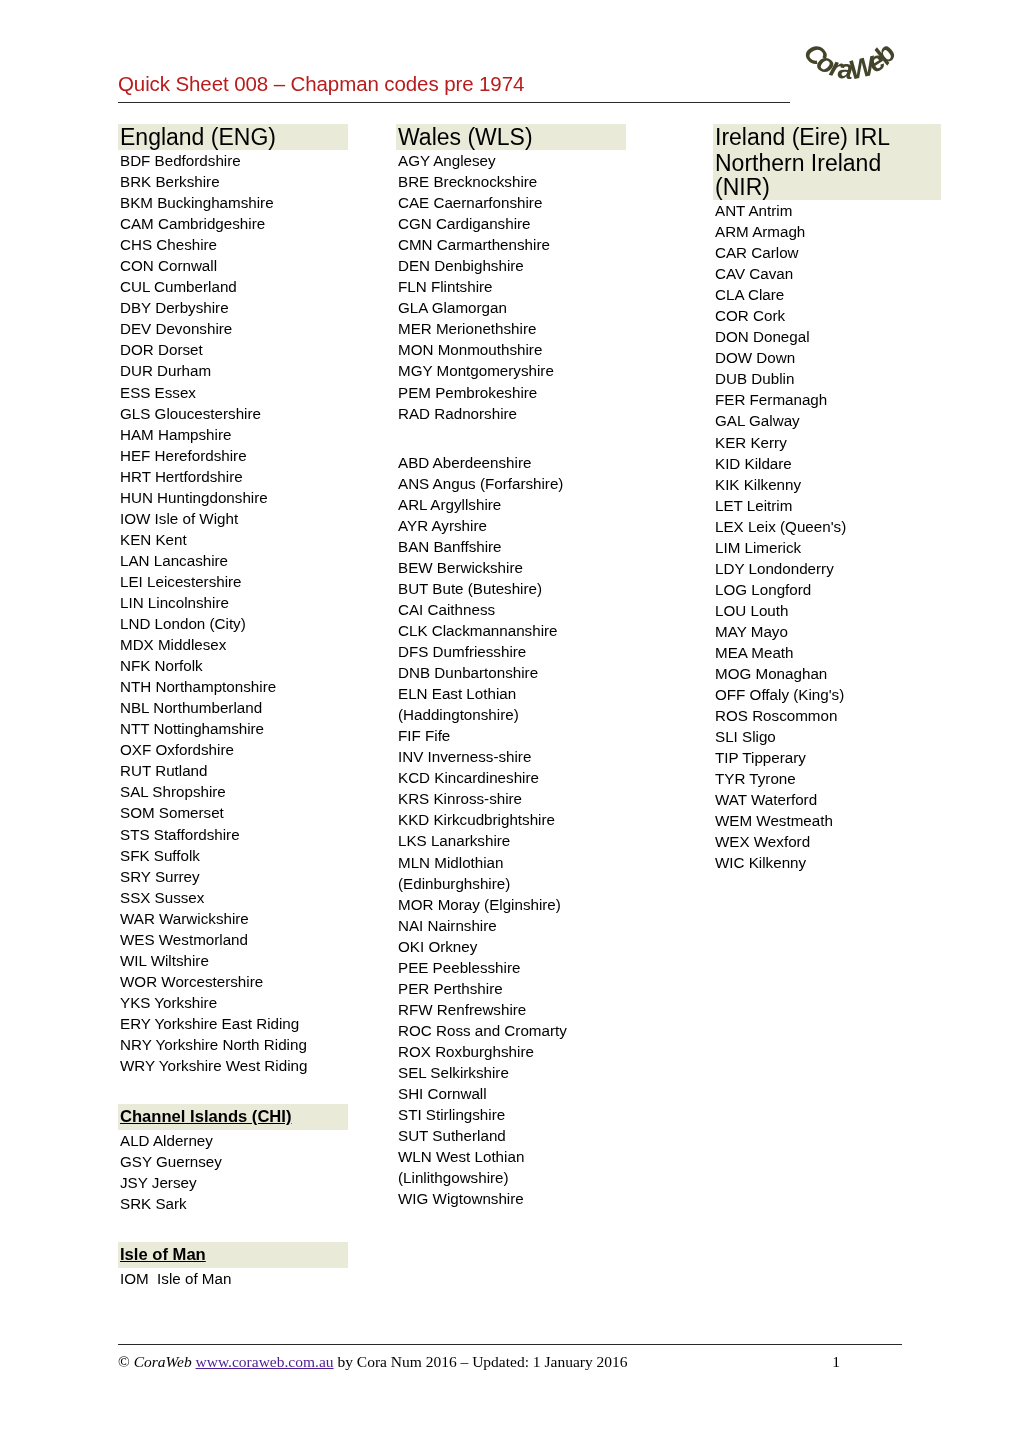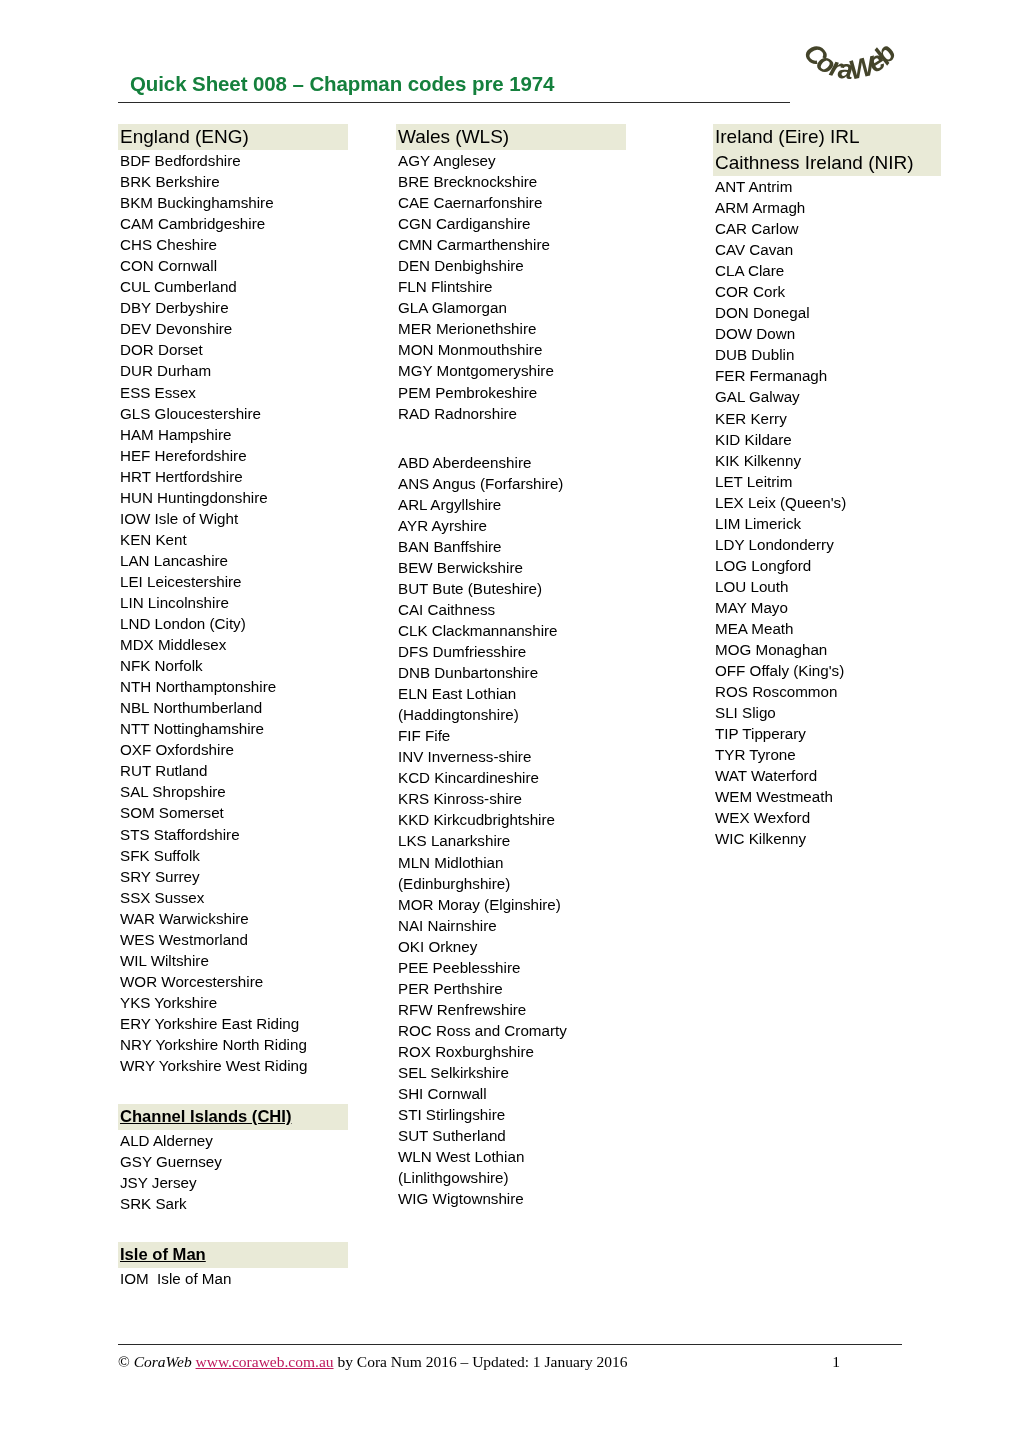--- a/index.html
+++ b/index.html
@@ -28,27 +28,27 @@
   
   #header-area {
     position: absolute;
     left: 118px;
     top: 72px;
     width: 784px;
     height: 46px;
   }
   #doc-title {
     position: absolute;
-    left: 12px;
+    left: 0;
     top: 0;
     font-family: "Liberation Sans", "DejaVu Sans", sans-serif;
     font-size: 20.5px;
-    font-weight: bold;
+    font-weight: normal;
     letter-spacing: -0.1px;
-    color: #15803d;
+    color: #b91c1c;
     white-space: nowrap;
   }
   #title-rule {
     position: absolute;
     left: 0;
     top: 30px;
     width: 672px;
     height: 0;
     border-top: 1.3px solid #2a2a2a;
   }
@@ -72,21 +72,21 @@
   }
   #col-england { left: 118px; width: 250px; }
   #col-wales   { left: 396px; width: 250px; }
   #col-ireland { left: 673px; width: 250px; margin-left: 40px; }
 
   .section { margin: 0; padding: 0; }
 
   .section-head {
     display: block;
     background: #e9ead7;
-    font-size: 19px;
+    font-size: 23px;
     line-height: 24px;
     font-weight: normal;
     padding: 1px 0 1px 2px;
     margin: 0;
   }
   .section-head.bold { font-weight: bold; font-size: 16.6px; text-decoration: underline; }
 
   
   #col-england .section-head { width: 228px; }
   #col-wales   .section-head { width: 228px; }
@@ -123,21 +123,21 @@
     justify-content: space-between;
     align-items: baseline;
     margin-top: 8px;
     font-family: "Liberation Serif", "DejaVu Serif", serif;
     font-size: 15.5px;
     color: #000;
   }
   #footer-left { white-space: nowrap; }
   .f-italic { font-style: italic; }
   .f-link {
-    color: #be185d;
+    color: #4c1d95;
     text-decoration: underline;
     text-align: right;
   }
   #footer-page {
     font-family: "Liberation Serif", "DejaVu Serif", serif;
     font-size: 15.5px;
     padding-right: 62px;
   }
 </style>
 </head>
@@ -299,21 +299,21 @@
         <li>WIG Wigtownshire</li>
       </ul>
     </div>
 
   </div>
 
   <div class="column" id="col-ireland">
 
     <div class="section">
       <div class="section-head">Ireland (Eire) IRL</div>
-      <div class="section-head">Caithness Ireland (NIR)</div>
+      <div class="section-head">Northern Ireland (NIR)</div>
       <ul class="code-list">
         <li>ANT Antrim</li>
         <li>ARM Armagh</li>
         <li>CAR Carlow</li>
         <li>CAV Cavan</li>
         <li>CLA Clare</li>
         <li>COR Cork</li>
         <li>DON Donegal</li>
         <li>DOW Down</li>
         <li>DUB Dublin</li>

